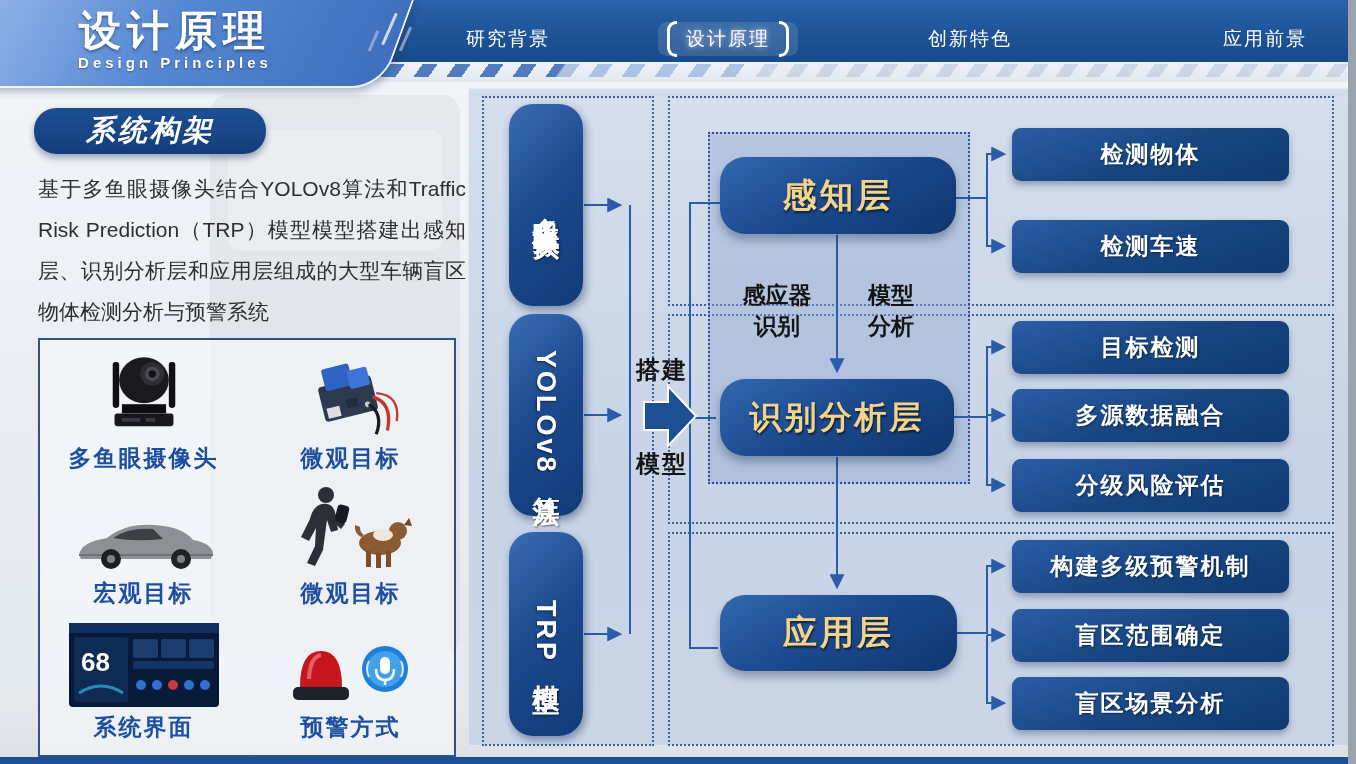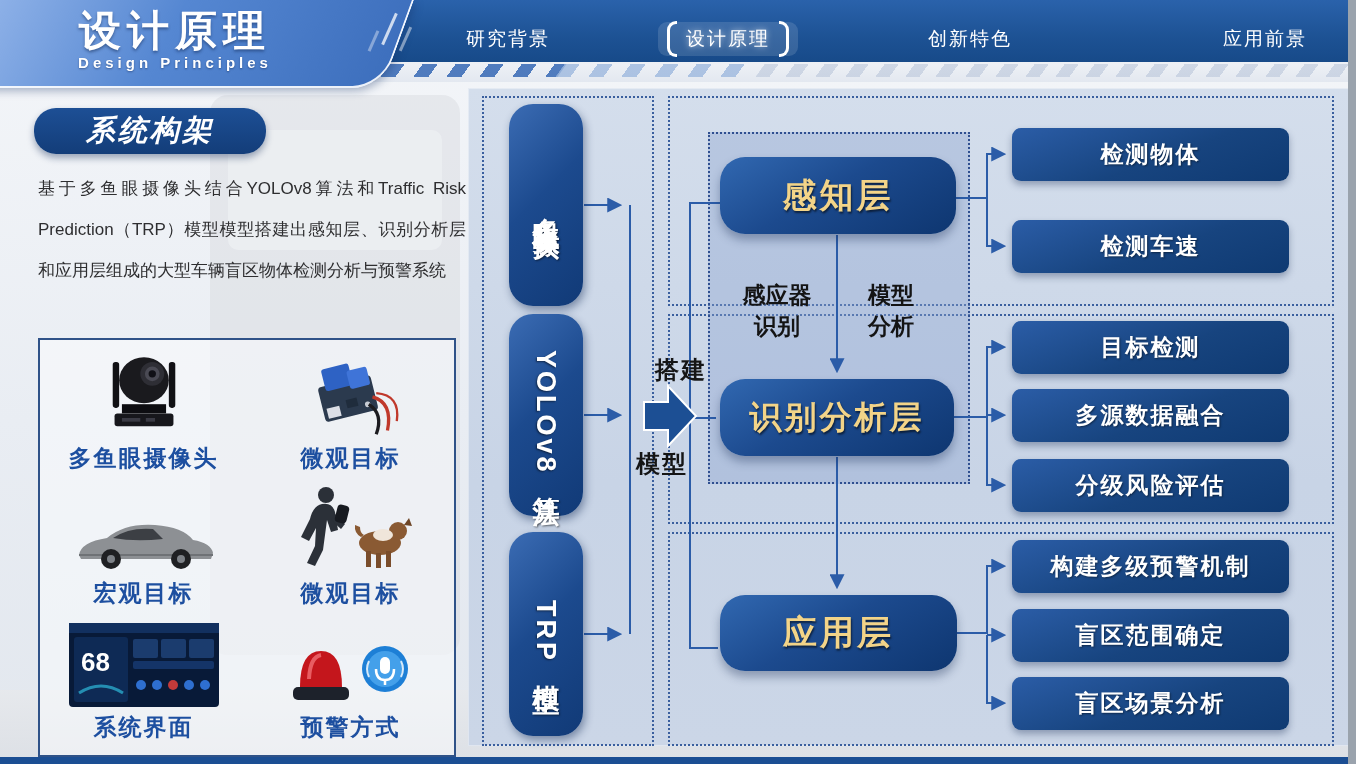--- a/index.html
+++ b/index.html
@@ -46,21 +46,21 @@
     text-shadow:0 0 6px rgba(255,255,255,.8);}
   .bracket{width:7px;height:30px;border:3px solid #fff;flex:0 0 auto;}
   .bracket.l{border-right:none;border-radius:9px 0 0 9px;}
   .bracket.r{border-left:none;border-radius:0 9px 9px 0;}
   
   .sys-badge{position:absolute;left:34px;top:108px;width:232px;height:46px;
     background:linear-gradient(180deg,#1d4f95 0%,#133d79 100%);border-radius:22px;
     display:flex;align-items:center;justify-content:center;color:#fff;
     font-size:29px;font-weight:bold;font-style:italic;letter-spacing:3px;
     box-shadow:0 4px 7px rgba(20,45,90,.4);}
-  .desc{position:absolute;left:38px;top:168px;width:428px;font-size:17px;line-height:41px;
+  .desc{position:absolute;left:38px;top:168px;width:428px;font-size:21px;line-height:41px;
     color:#2e2e30;text-align:justify;}
   .gallery{position:absolute;left:38px;top:338px;width:414px;height:403px;
     border:2px solid #2f5288;background:rgba(250,251,253,.55);
     display:grid;grid-template-columns:1fr 1fr;grid-template-rows:1fr 1fr 1fr;padding:6px 0;}
   .cell{display:flex;flex-direction:column;align-items:center;justify-content:flex-end;padding-bottom:6px;}
   .cell .img{display:flex;align-items:flex-end;justify-content:center;height:92px;}
   .cell .lbl{margin-top:5px;color:#1d4fa0;font-size:23px;font-weight:bold;letter-spacing:2px;}
   
   .panel{position:absolute;left:468px;top:88px;width:888px;height:658px;
     background:linear-gradient(180deg,#d4deec 0%,#c8d4e6 60%,#cbd6e7 100%);
@@ -73,21 +73,21 @@
   .shaded{position:absolute;left:708px;top:132px;width:258px;height:348px;
     background:rgba(140,163,207,.38);border:2px dotted #2f4f90;}
   .vbox{position:absolute;left:509px;width:74px;border-radius:24px;
     background:linear-gradient(135deg,#3b6cb4 0%,#1c4a8e 45%,#113a77 100%);
     color:#fff;font-size:27px;font-weight:bold;letter-spacing:3px;
     writing-mode:vertical-rl;display:flex;align-items:center;justify-content:center;
     box-shadow:2px 4px 8px rgba(15,40,85,.45);text-shadow:1px 1px 2px rgba(0,0,0,.5);}
   .vb0{top:104px;height:202px;} .vb1{top:314px;height:202px;} .vb2{top:532px;height:204px;}
   .build-lbl{position:absolute;width:90px;text-align:center;color:#151515;
     font-size:24px;font-weight:bold;letter-spacing:2px;}
-  .build-top{left:617px;top:354px;text-align:right;} .build-bot{left:617px;top:448px;}
+  .build-top{left:617px;top:354px;} .build-bot{left:617px;top:448px;}
   .layer-box{position:absolute;border-radius:25px;display:flex;align-items:center;justify-content:center;
     background:linear-gradient(150deg,#3168b1 0%,#1c4a8e 45%,#0e3670 100%);
     color:#f3d488;font-weight:bold;letter-spacing:3px;
     box-shadow:0 6px 10px rgba(20,40,80,.35);text-shadow:1px 2px 2px rgba(0,0,0,.55);}
   .layer-0{left:720px;top:157px;width:236px;height:77px;font-size:34px;}
   .layer-1{left:720px;top:379px;width:234px;height:77px;font-size:32px;}
   .layer-2{left:720px;top:595px;width:237px;height:76px;font-size:34px;}
   .mid-label{position:absolute;top:280px;width:110px;text-align:center;color:#141414;
     font-size:23px;font-weight:bold;line-height:31px;}
   .ml-0{left:722px;} .ml-1{left:836px;}

